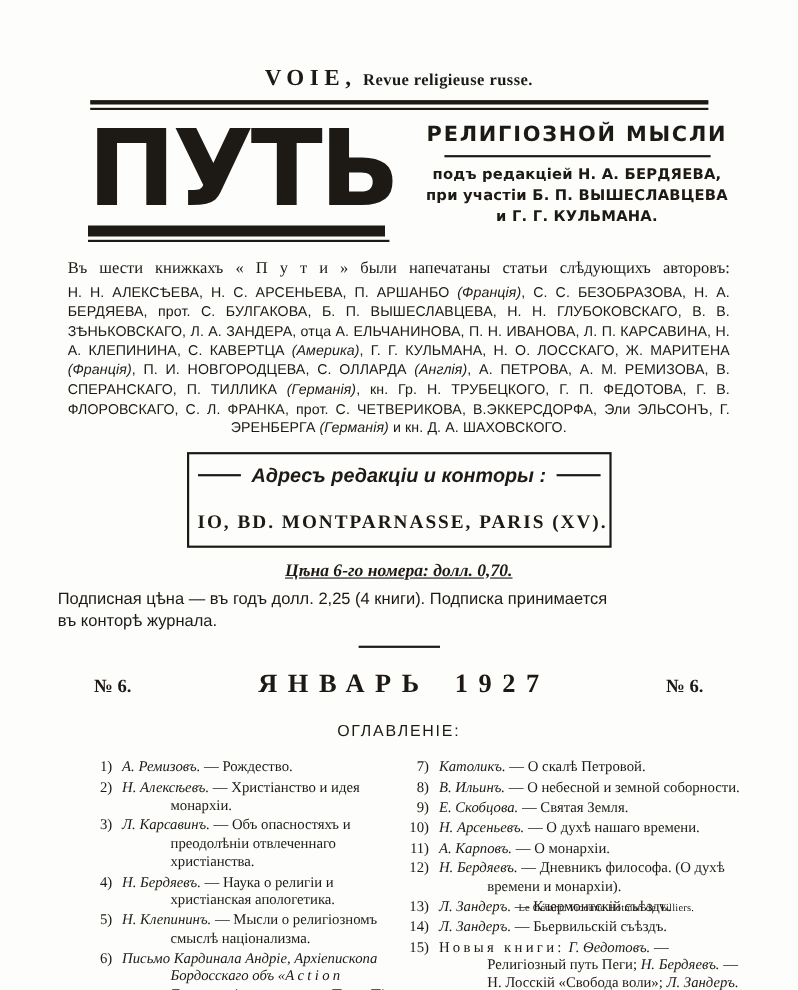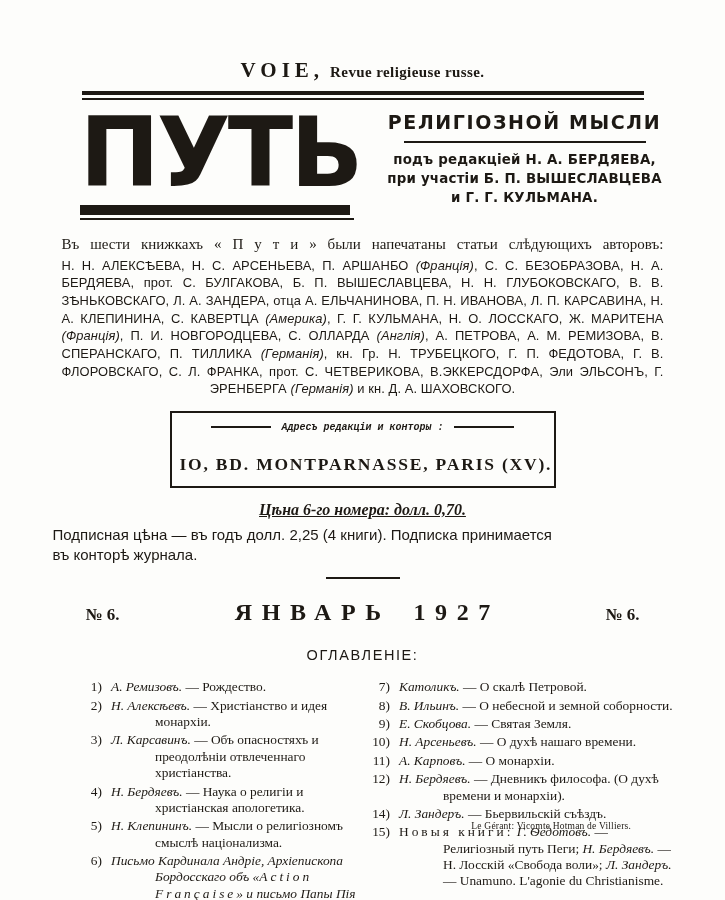--- a/index.html
+++ b/index.html
@@ -46,22 +46,22 @@
   .authors-names{
     margin-top:2px; font-family:"Liberation Sans","DejaVu Sans",sans-serif;
     font-size:12.9px; line-height:1.37; letter-spacing:0.1px;
     text-align:justify; text-align-last:center;
   }
 
   
   .address-box{ width:386px; margin:13px auto 0; border:2px solid var(--ink); padding:9px 8px 11px; }
   .addr-label-row{ display:flex; align-items:center; justify-content:center; gap:10px; }
   .addr-dash{ height:2px; background:var(--ink); width:60px; }
-  .addr-label{ font-family:Liberation Mono, monospace; font-style:italic;
-               font-weight:bold; font-size:10px; white-space:nowrap; }
+  .addr-label{ font-family:Liberation Sans, sans-serif; font-style:italic;
+               font-weight:bold; font-size:18px; white-space:nowrap; }
   .addr-value{ margin-top:21px; text-align:center; font-family:"Liberation Serif","DejaVu Serif",serif;
                font-weight:bold; font-size:17.5px; letter-spacing:1.8px; white-space:nowrap; }
 
   
   .price-issue{ margin-top:13px; text-align:center; font-family:"Liberation Serif","DejaVu Serif",serif;
                 font-style:italic; font-weight:bold; font-size:16px;text-decoration:underline; }
   .price-sub{ width:620px; margin:0 auto; text-align:left;
               font-family:"Liberation Sans","DejaVu Sans",sans-serif; font-size:15px; line-height:1.35; }
   .price-sub.first{ margin-top:6px; }
   .mini-rule{ width:74px; height:2px; background:var(--ink); margin:12px auto 0; }
@@ -193,20 +193,24 @@
         </div>
         <div class="toc-item">
           <span class="toc-num">11)</span>
           <span class="toc-text"><span class="it">А. Карповъ.</span><span> — О монархіи.</span></span>
         </div>
         <div class="toc-item">
           <span class="toc-num">12)</span>
           <span class="toc-text"><span class="it">Н. Бердяевъ.</span><span> — Дневникъ философа. (О духѣ времени и монархіи).</span></span>
         </div>
         <div class="toc-item">
+          <span class="toc-num">13)</span>
+          <span class="toc-text"><span class="it">Л. Зандеръ.</span><span> — Клермонтскій съѣздъ.</span></span>
+        </div>
+        <div class="toc-item">
           <span class="toc-num">14)</span>
           <span class="toc-text"><span class="it">Л. Зандеръ.</span><span> — Бьервильскій съѣздъ.</span></span>
         </div>
         <div class="toc-item">
           <span class="toc-num">15)</span>
           <span class="toc-text"><span class="ls">Новыя книги:</span><span> </span><span class="it">Г. Ѳедотовъ.</span><span> — Религіозный путь Пеги; </span><span class="it">Н. Бердяевъ.</span><span> — Н. Лосскій «Свобода воли»; </span><span class="it">Л. Зандеръ.</span><span> — Unamuno. L'agonie du Christianisme. </span></span>
         </div>
       </div>
   </div>
 

